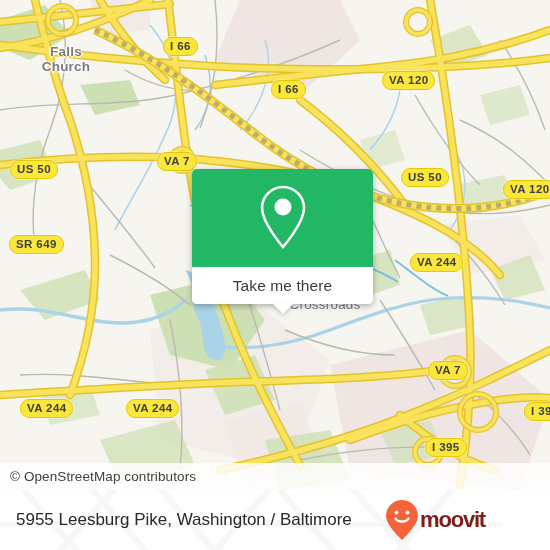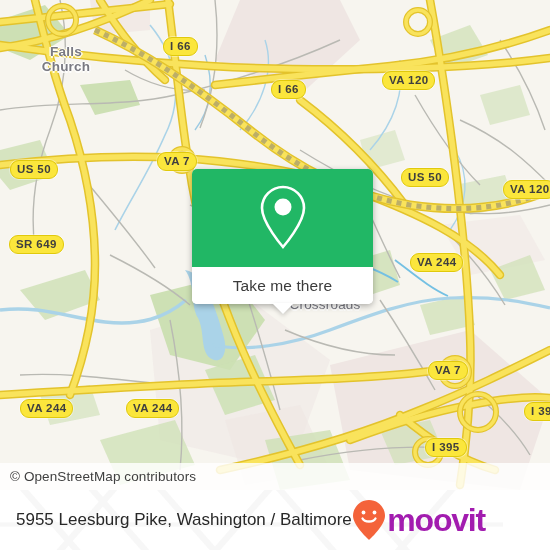--- a/index.html
+++ b/index.html
@@ -153,22 +153,22 @@
     letter-spacing: 0;
     white-space: nowrap;
   }
   #logo {
     position: relative;
     display: flex;
     align-items: center;
     gap: 1px;
   }
   #logo-text {
-    color: #a21caf;
-    font-size: 32px;
+    color: #7f1d1d;
+    font-size: 22px;
     font-weight: bold;
     letter-spacing: -1.2px;
     line-height: 30px;
   }
 </style>
 </head>
 <body>
 
 <div id="app">
 

